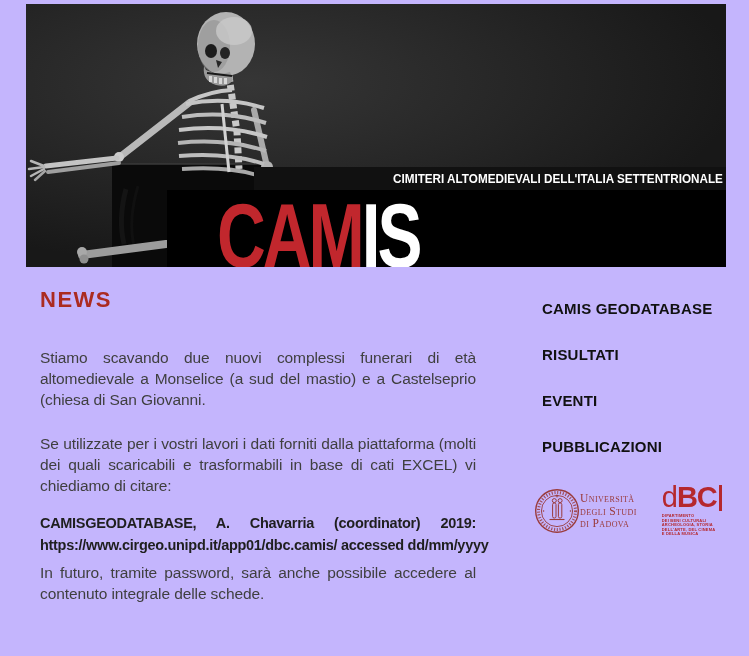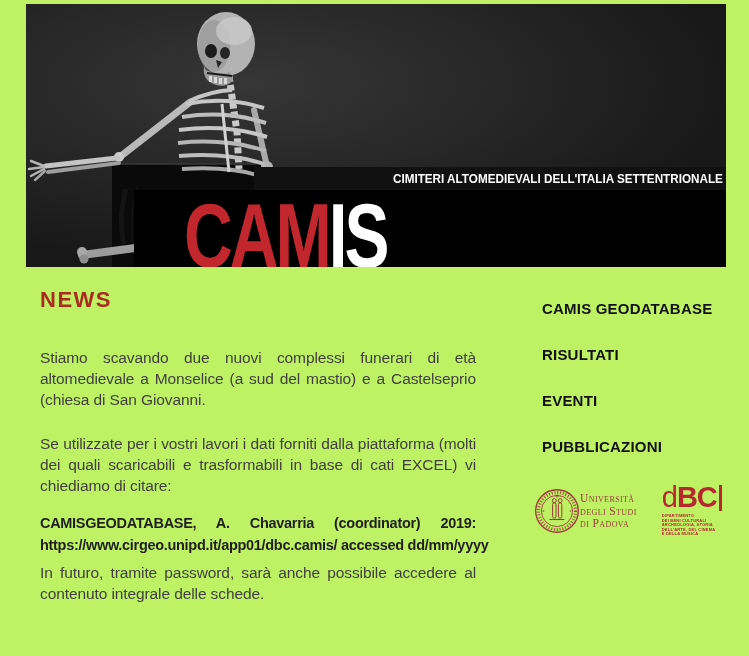--- a/index.html
+++ b/index.html
@@ -1,35 +1,35 @@
 <!DOCTYPE html>
 <html><head>
 <meta charset="utf-8">
 <style>
   * { margin:0; padding:0; box-sizing:border-box; }
   html,body { background:#ffffff; }
   .page {
-    position:relative; width:749px; height:656px; background:#bef264;
+    position:relative; width:749px; height:656px; background:#c4b5fd;
     font-family:"Liberation Sans", sans-serif; overflow:hidden;padding-left:12px;
   }
 
   
   .hero { position:absolute; left:26px; top:4px; width:700px; height:263px; background:#202020; overflow:hidden; }
   .hero svg.photo { position:absolute; left:0; top:0; width:700px; height:263px; display:block; }
 
   .tagline-strip {
     position:absolute; right:0; bottom:77px; left:228px; height:23px;
     background:#111111; z-index:3; display:flex; align-items:center; justify-content:flex-end;
   }
   .tagline-strip .tagline {
     color:#ffffff; font-weight:bold; font-size:13px; letter-spacing:0px; white-space:nowrap;
     transform:scaleX(0.9); transform-origin:right center; padding-right:3px;
   }
 
-  .band { position:absolute; left:108px; right:0; bottom:0; height:77px; background:#000000; z-index:2; }
+  .band { position:absolute; left:141px; right:0; bottom:0; height:77px; background:#000000; z-index:2; }
   .wordmark {
     position:absolute; left:50px; bottom:-14px; line-height:1; white-space:nowrap;
     font-weight:bold; font-size:90px; letter-spacing:-4px;
     transform:scaleX(0.75); transform-origin:left bottom;
   }
   .wordmark .wm-red { color:#c1272d; }
   .wordmark .wm-white { color:#ffffff; }
   .home-link {
     position:absolute; right:74px; bottom:4px; color:#ffffff; font-weight:bold;
     font-size:31px; letter-spacing:0.5px; cursor:pointer; text-decoration:none; line-height:1;

